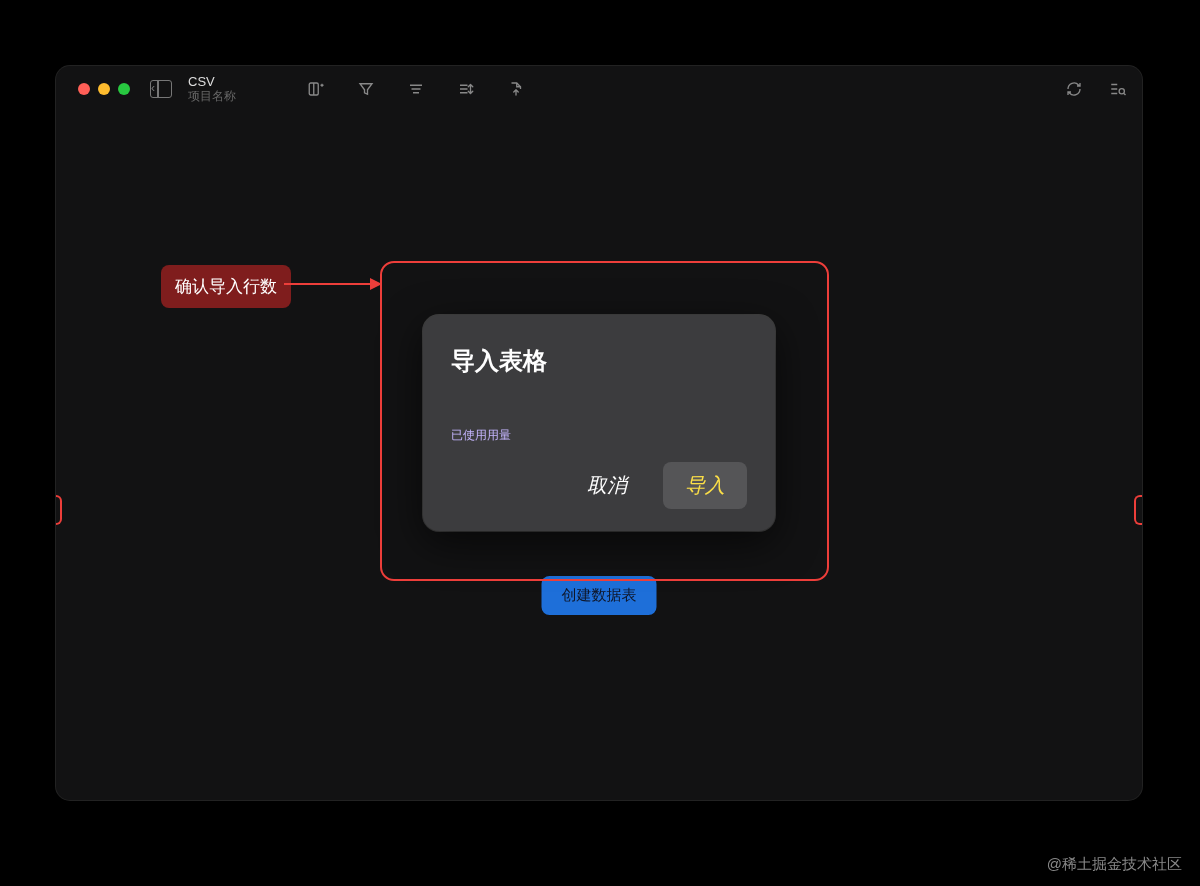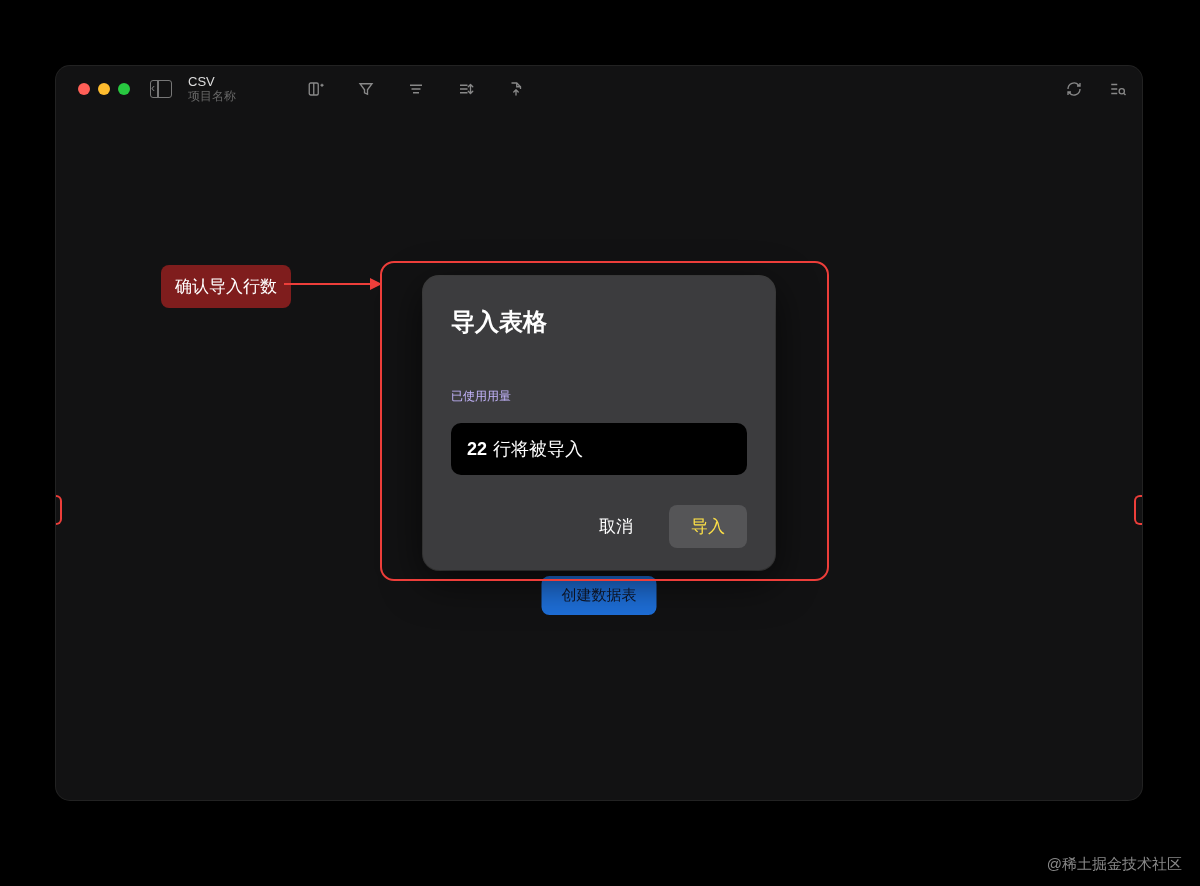--- a/index.html
+++ b/index.html
@@ -167,24 +167,25 @@
       margin-right: 6px;
     }
     .modal-actions {
       display: flex;
       justify-content: flex-end;
       gap: 14px;
     }
     .btn {
       padding: 10px 22px;
       border-radius: 8px;
-      font-size: 17px;
+      font-size: 20px;
       border: none;
       cursor: pointer;
       font-family: inherit;
+      font-style: italic;
     }
     .btn-cancel {
       background: transparent;
       color: #fff;
     }
     .btn-import {
       background: #555557;
       color: #fde047;
     }
     .annotation-callout {
@@ -327,23 +328,20 @@
       </div>
     </div>
   </div>
 
   <button class="create-btn">创建数据表</button>
 
   <div class="modal-overlay">
     <div class="modal">
       <div class="modal-title">导入表格</div>
       <div class="modal-label">已使用用量</div>
-      <div class="modal-input">
-        <span class="count">22</span><span>行将被导入</span>
-      </div>
       <div class="modal-actions">
         <button class="btn btn-cancel">取消</button>
         <button class="btn btn-import">导入</button>
       </div>
     </div>
   </div>
 </div>
 
 <div class="annotation-callout">确认导入行数</div>
 <div class="annotation-arrow"></div>

